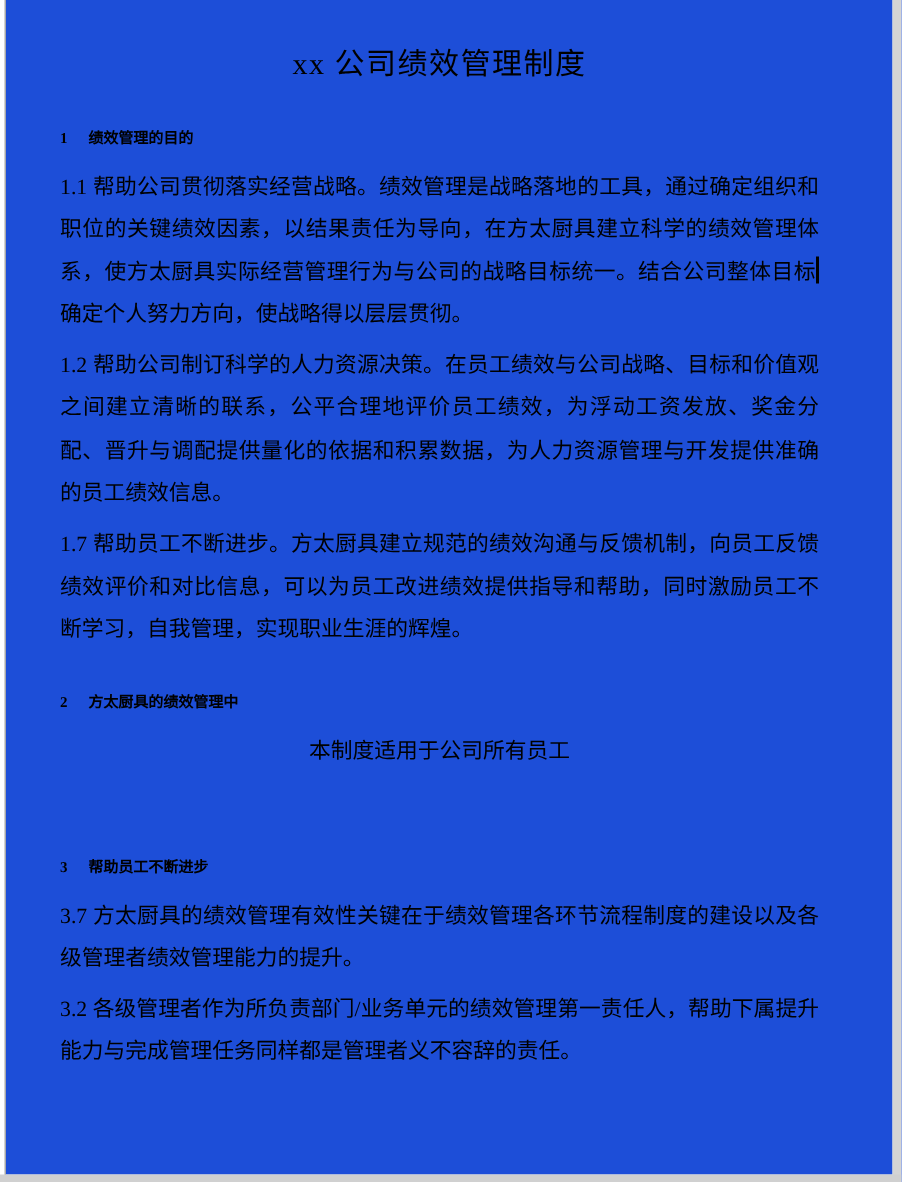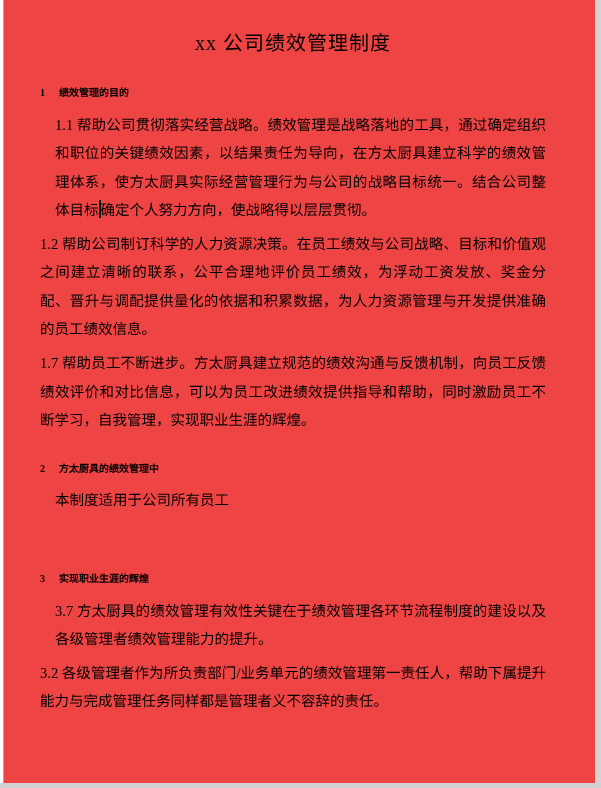--- a/index.html
+++ b/index.html
@@ -8,21 +8,21 @@
     position: relative;
     background: #ffffff;
     overflow: hidden;
     font-family: "Liberation Serif", "DejaVu Serif", serif;
     color: #000000;
   }
   .page {
     position: absolute;
     left: 4px; top: 0;
     width: 591px; height: 783px;
-    background: #ef4444;
+    background: #1d4ed8;
     box-sizing: border-box;
     padding: 28px 49px 0 36px;
   }
   .left-edge-line {
     position: absolute;
     left: 3px; top: 0; bottom: 0;
     width: 1px;
     background: #a8a8a8;
   }
   .right-strip {
@@ -59,22 +59,22 @@
     font-family: "Liberation Serif", "DejaVu Serif", serif;
     font-weight: bold;
   }
   p.body-para {
     margin: 6px 0 0 0;
     font-size: 14.5px;
     line-height: 28.3px;
     text-align: justify;
     word-break: break-all;
   }
-  p.body-para.first-after-heading { margin-top: 8px; margin-left: 15px; }
-  p.single-line { text-align: left; font-family: Liberation Mono, monospace; }
+  p.body-para.first-after-heading { margin-top: 8px; }
+  p.single-line { text-align: center; }
   .spacer-para { height: 28px; }
   .caret {
     display: inline-block;
     width: 2px; height: 18px;
     background: #000000;
     vertical-align: -3px;
   }
 </style>
 </head>
 <body>
@@ -95,21 +95,21 @@
 
   <div class="section-heading">
     <span class="num">2</span><span>方太厨具的绩效管理中</span>
   </div>
 
   <p class="body-para single-line first-after-heading">本制度适用于公司所有员工</p>
 
   <div class="spacer-para"></div>
 
   <div class="section-heading">
-    <span class="num">3</span><span>实现职业生涯的辉煌</span>
+    <span class="num">3</span><span>帮助员工不断进步</span>
   </div>
 
   <p class="body-para first-after-heading">3.7 方太厨具的绩效管理有效性关键在于绩效管理各环节流程制度的建设以及各级管理者绩效管理能力的提升。</p>
 
   <p class="body-para">3.2 各级管理者作为所负责部门/业务单元的绩效管理第一责任人，帮助下属提升能力与完成管理任务同样都是管理者义不容辞的责任。</p>
 
 
 </div>
 
 <div class="left-edge-line"></div>

